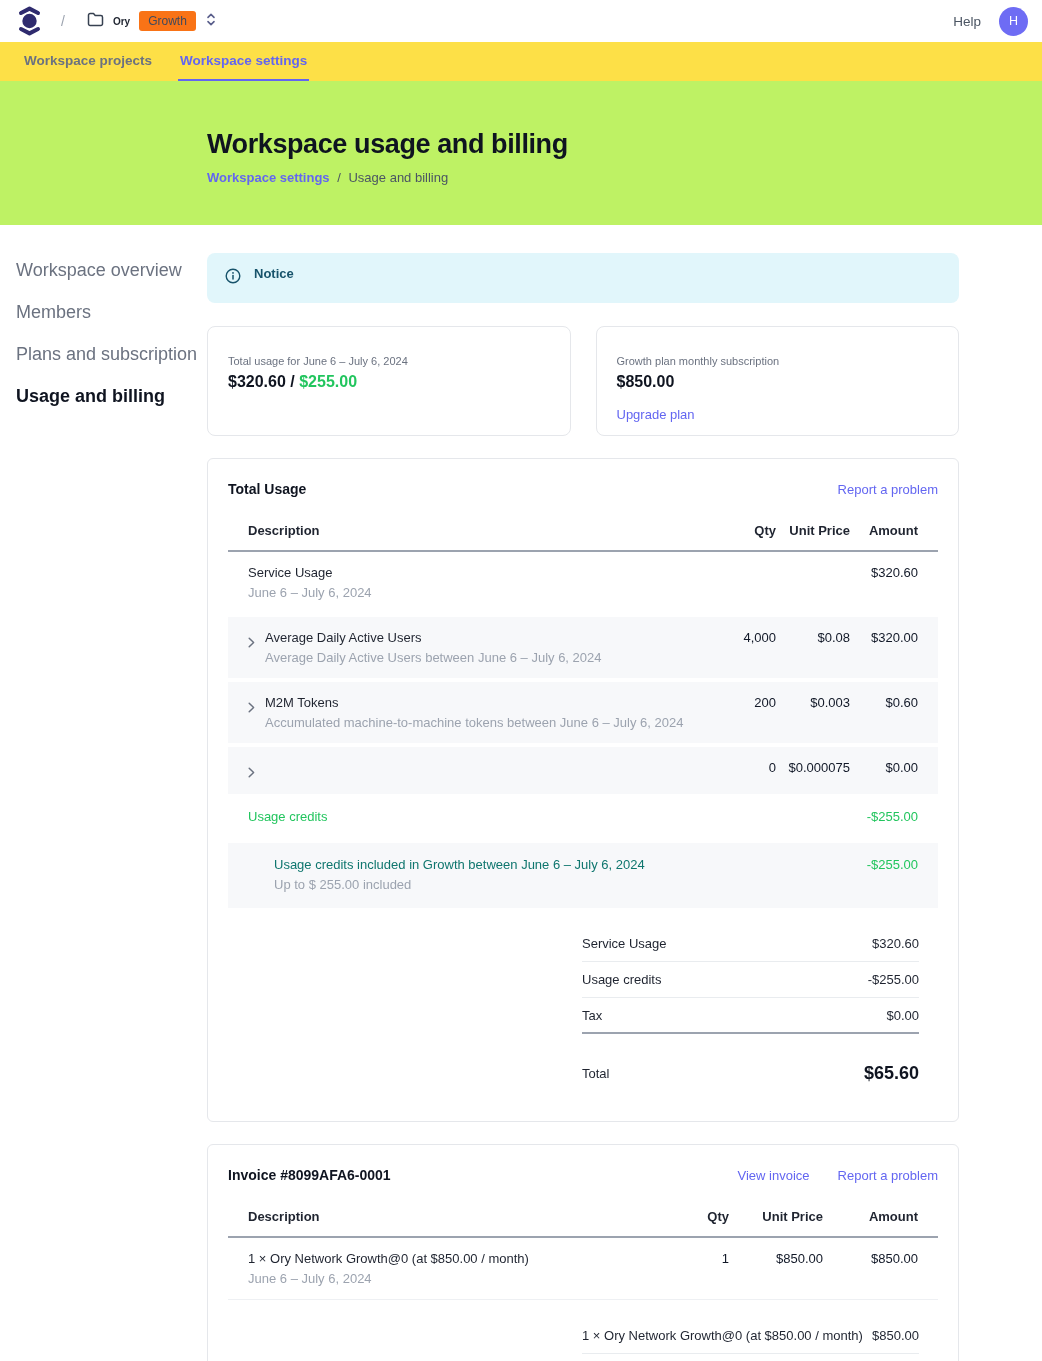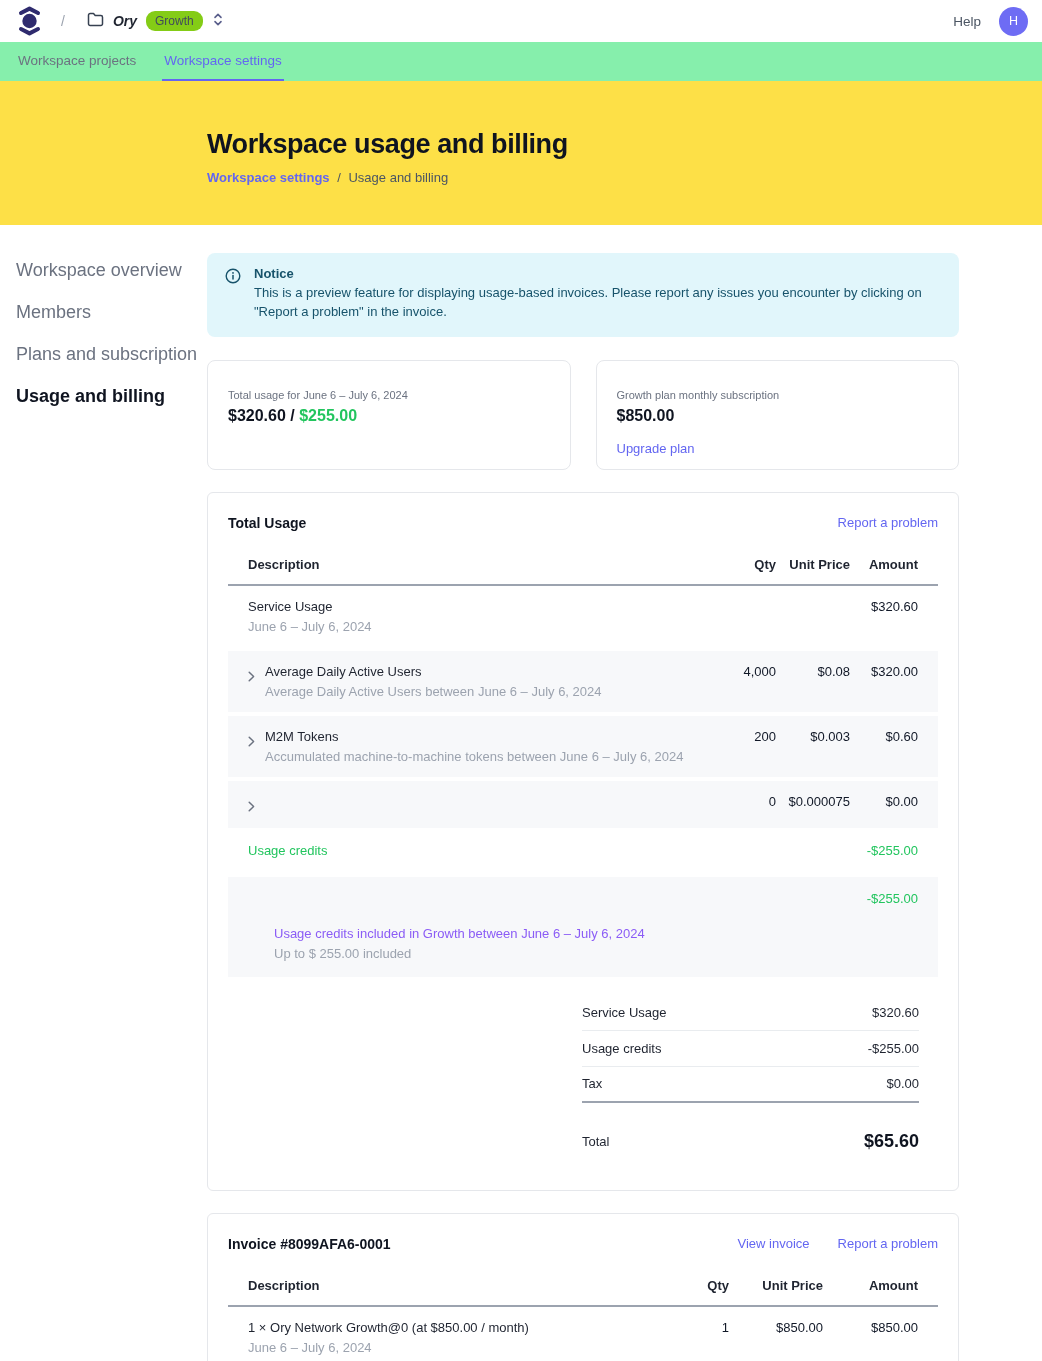--- a/index.html
+++ b/index.html
@@ -9,33 +9,33 @@
     background:#ffffff;
     font-family:"Liberation Sans", sans-serif;
     color:#111827;
     -webkit-font-smoothing:antialiased;
   }
   
   .topbar { height:42px; display:flex; align-items:center; padding:0 14px 0 16px; background:#fff; }
   .logo-wrap { width:27px; height:30px; display:flex; align-items:center; }
   .tb-slash { color:#9ca3af; font-size:14px; margin:0 16px 0 18px; }
   .org-switcher { display:flex; align-items:center; gap:9px; cursor:pointer; margin-left:6px; }
-  .org-name { font-size:14px; font-weight:700; color:#1f2430;font-style:italic; }
-  .plan-badge { background:#84cc16; color:#414a5c; font-size:12px; padding:3px 9px; border-radius:9px; font-weight:400; }
+  .org-name { font-size:10px; font-weight:700; color:#1f2430; }
+  .plan-badge { background:#f97316; color:#414a5c; font-size:12px; padding:3px 9px; border-radius:3px; font-weight:400; }
   .topbar-right { margin-left:auto; display:flex; align-items:center; gap:18px;justify-content:space-between; }
   .help-link { font-size:13.5px; color:#4b5563; cursor:pointer; }
   .avatar { width:29px; height:29px; border-radius:50%; background:#6e6cf4; color:#fff;
             display:flex; align-items:center; justify-content:center; font-size:12.5px; font-weight:400; cursor:pointer; }
   
-  .tabs { display:flex; height:39px; padding-left:16px; background:#86efac; }
+  .tabs { display:flex; height:39px; padding-left:22px; background:#fde047;font-weight:bold; }
   .tab { display:flex; align-items:center; padding:0 2px; margin-right:24px; font-size:13.5px;
          color:#6b7280; border-bottom:2px solid transparent; cursor:pointer; }
   .tab.active { color:#6366f1; border-bottom-color:#6366f1; }
   
-  .hero { background:#fde047; height:144px; padding:48px 0 0 207px; }
+  .hero { background:#bef264; height:144px; padding:48px 0 0 207px; }
   .hero-title { margin:0; font-size:27px; font-weight:700; letter-spacing:-0.4px; color:#0f1420; }
   .hero-crumbs { margin-top:10px; font-size:13px; color:#4b5563; }
   .crumb-link { color:#6366f1; font-weight:600; cursor:pointer; text-decoration:none; }
   .crumb-sep { color:#4b5563; margin:0 4px; }
   
   .layout { display:flex; }
   .sidebar { width:207px; flex-shrink:0; padding:30px 0 0 16px; }
   .side-item { font-size:18px; color:#6b7280; padding:5px 0; margin-bottom:11px; cursor:pointer; }
   .side-item.active { color:#0f1420; font-weight:700; }
   .main { width:752px; padding:28px 0 16px; }
@@ -65,21 +65,21 @@
   .num { text-align:right; }
   .t-row { display:grid; padding:13px 20px; font-size:13px; align-items:start; }
   .t-row .title { color:#1f2430; }
   .t-row .sub { color:#9ca3af; margin-top:5px; font-size:13px; }
   .t-row.gray { background:#f7f8fa; margin-top:4px; }
   .desc-flex { display:flex; align-items:flex-start; gap:10px; }
   .chev { flex-shrink:0; margin-top:6px; cursor:pointer; }
   .t-row.credit-row { padding:15px 20px; }
   .t-row.credit-row .title, .t-row.credit-row .num { color:#22c55e; }
   .t-row.credit-detail { background:#f7f8fa; margin-top:4px; padding:14px 20px 16px; }
-  .t-row.credit-detail .title { color:#8b5cf6; padding-left:26px;margin-top:35px; }
+  .t-row.credit-detail .title { color:#0f766e; padding-left:26px; }
   .t-row.credit-detail .sub { color:#9ca3af; padding-left:26px; }
   .t-row.credit-detail .num { color:#22c55e; }
   .row-sep { border-bottom:1px solid #eef0f3; }
   
   .summary { width:337px; margin:18px 19px 0 auto; }
   .sum-row { display:flex; justify-content:space-between; align-items:center; min-height:36px;
              font-size:13px; border-bottom:1px solid #e9ecef; color:#1f2430; padding:2px 0; }
   .sum-row .sum-val { color:#1f2430; }
   .sum-row.tax-row { border-bottom:2px solid #9ca3af; }
   .sum-row.total-row { border-bottom:none; min-height:48px;margin-top:15px; }
@@ -145,21 +145,20 @@
     <div class="notice">
       <span class="notice-icon">
         <svg width="16" height="16" viewBox="0 0 16 16">
           <circle cx="8" cy="8" r="6.8" fill="none" stroke="#17536b" stroke-width="1.4"></circle>
           <circle cx="8" cy="4.9" r="0.9" fill="#17536b"></circle>
           <rect x="7.25" y="6.8" width="1.5" height="5" rx="0.75" fill="#17536b"></rect>
         </svg>
       </span>
       <div>
         <div class="notice-title">Notice</div>
-        <div class="notice-body">This is a preview feature for displaying usage-based invoices. Please report any issues you encounter by clicking on "Report a problem" in the invoice.</div>
       </div>
     </div>
 
     <div class="cards">
       <div class="card">
         <div class="card-label">Total usage for June 6 – July 6, 2024</div>
         <div class="card-value">
           <span>$320.60</span><span> / </span><span class="credit-green">$255.00</span>
         </div>
       </div>

